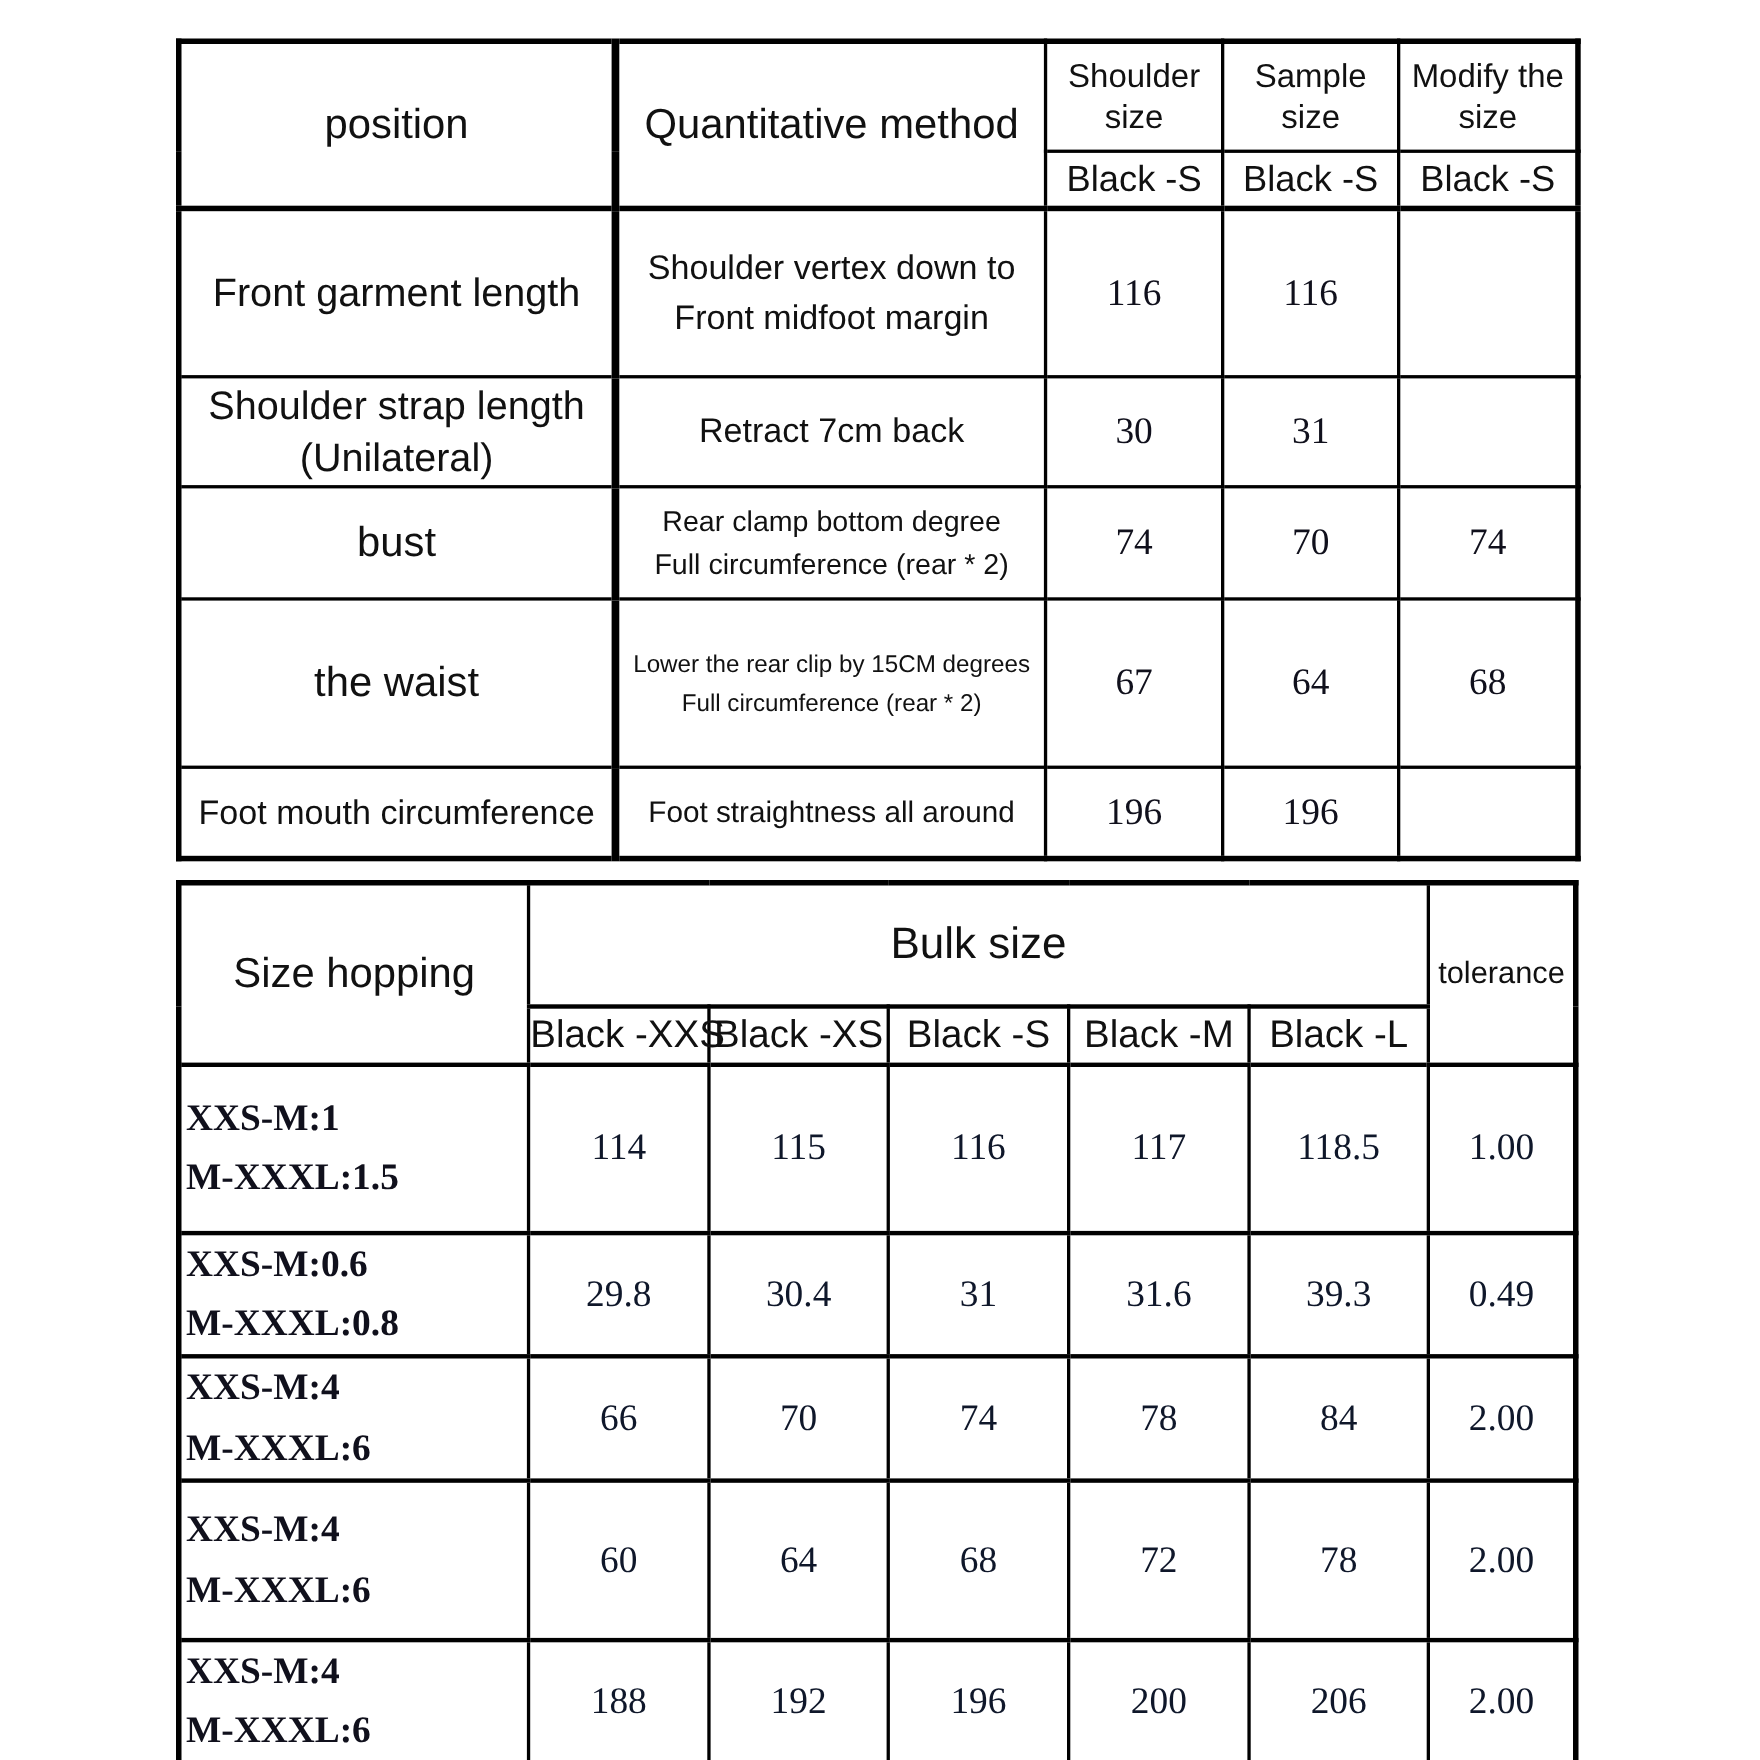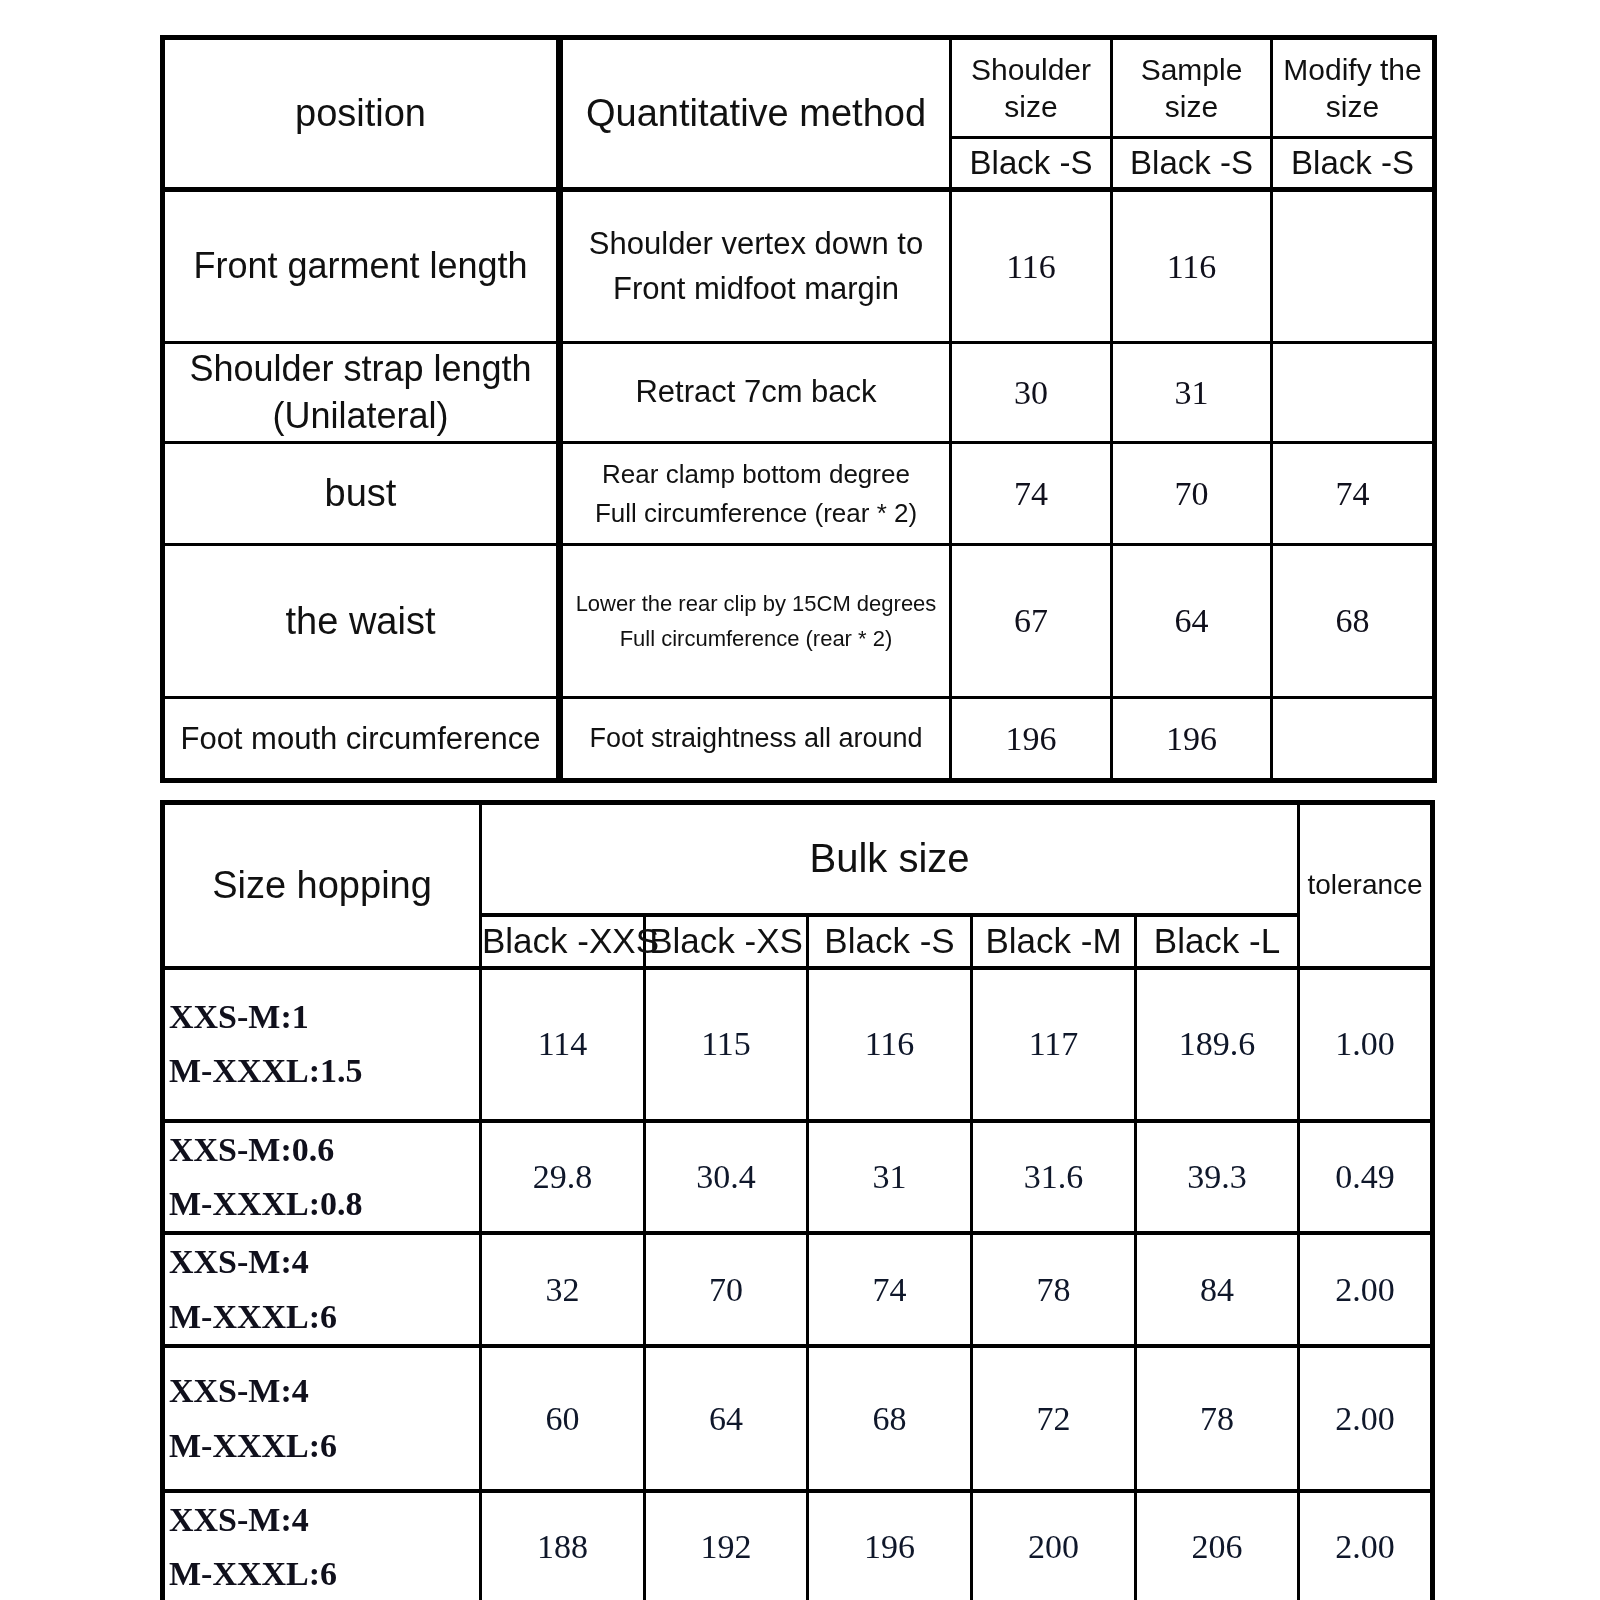--- a/index.html
+++ b/index.html
@@ -171,37 +171,37 @@
       <td class="sizecol">Black -L</td>
     </tr>
 
     <tr style="height:153px">
       <td class="rlabel">XXS-M:1
 M-XXXL:1.5</td>
       <td class="num">114</td>
       <td class="num">115</td>
       <td class="num">116</td>
       <td class="num">117</td>
-      <td class="num">189.6</td>
+      <td class="num">118.5</td>
       <td class="num">1.00</td>
     </tr>
     <tr style="height:104px">
       <td class="rlabel">XXS-M:0.6
 M-XXXL:0.8</td>
       <td class="num">29.8</td>
       <td class="num">30.4</td>
       <td class="num">31</td>
       <td class="num">31.6</td>
       <td class="num">39.3</td>
       <td class="num">0.49</td>
     </tr>
     <tr style="height:108px">
       <td class="rlabel">XXS-M:4
 M-XXXL:6</td>
-      <td class="num">32</td>
+      <td class="num">66</td>
       <td class="num">70</td>
       <td class="num">74</td>
       <td class="num">78</td>
       <td class="num">84</td>
       <td class="num">2.00</td>
     </tr>
     <tr style="height:145px">
       <td class="rlabel">XXS-M:4
 M-XXXL:6</td>
       <td class="num">60</td>

